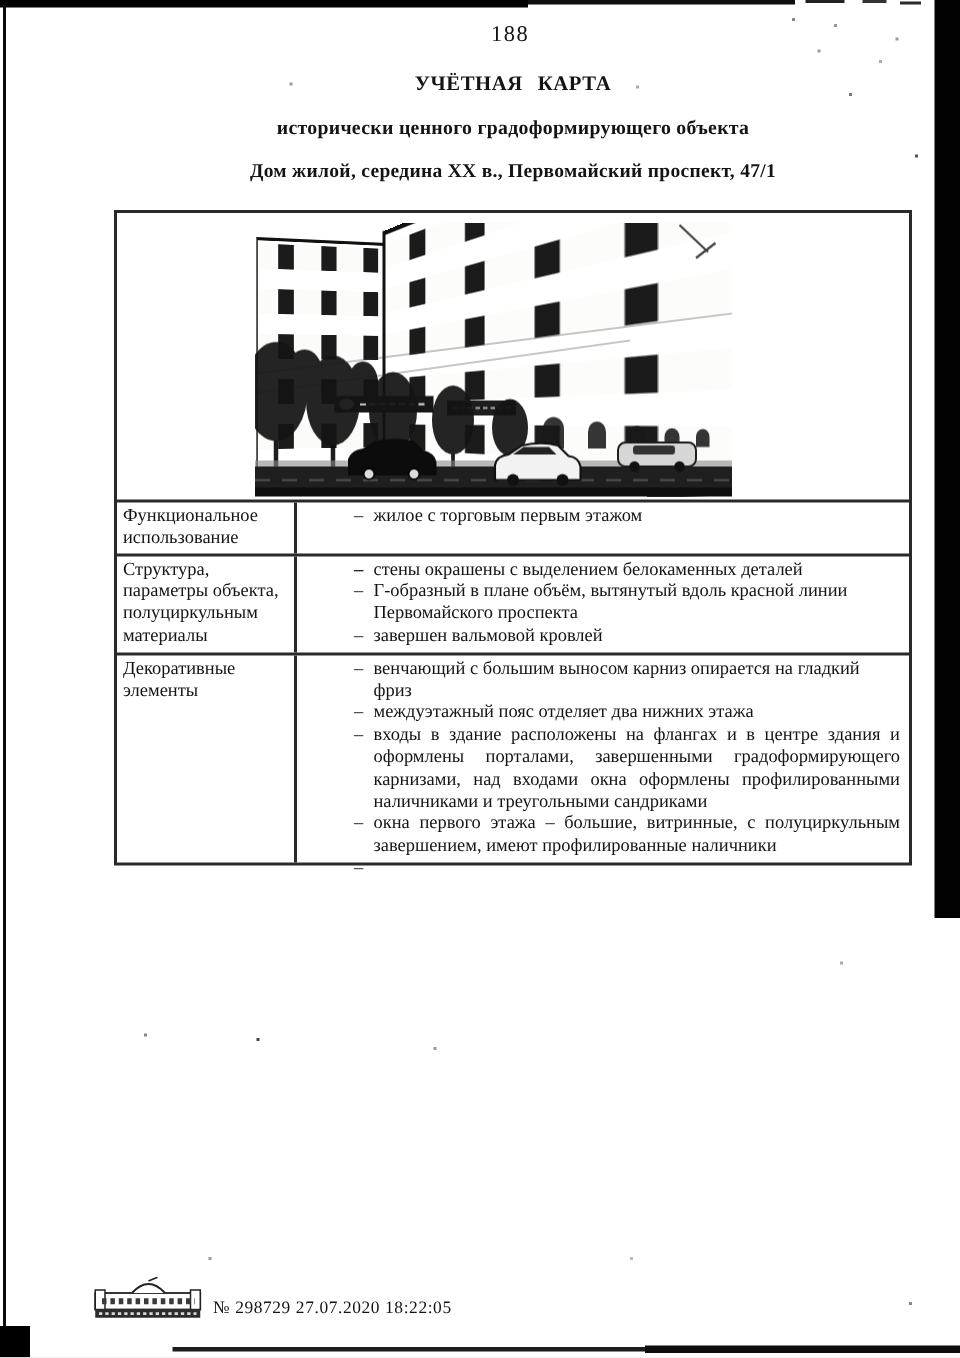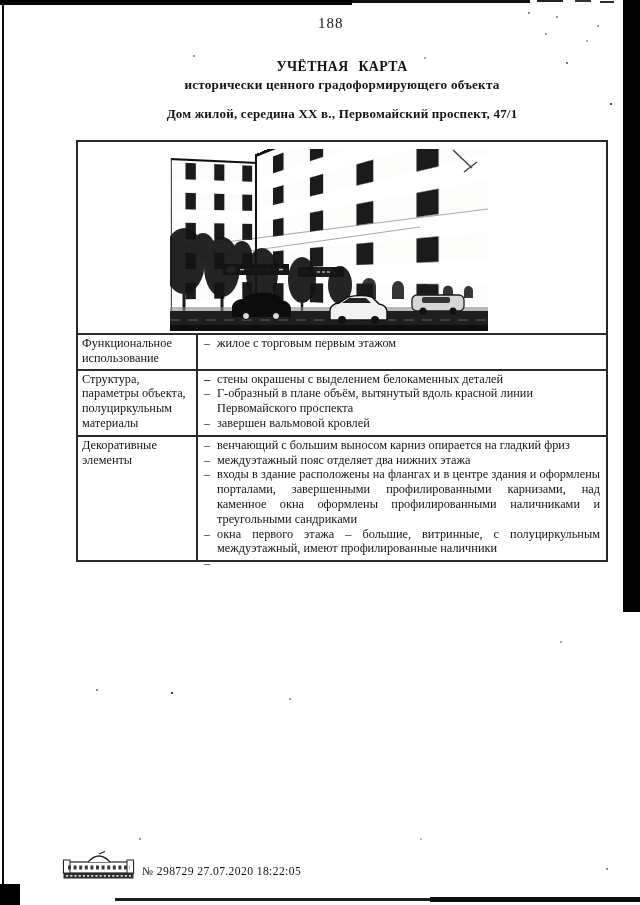--- a/index.html
+++ b/index.html
@@ -19,32 +19,32 @@
   .art-right { left:623px; top:0; width:17px; height:612px; background:#020202; }
   .art-bl { left:0; top:884px; width:20px; height:21px; }
   .art-bottom1 { left:115px; top:898px; width:525px; height:3px; background:#1c1c1c; }
   .art-bottom2 { left:430px; top:897px; width:210px; height:5px; background:#0d0d0d; }
   .specks { position:absolute; left:0; top:0; width:2px; height:2px; background:transparent;
     box-shadow: 193px 55px #999, 424px 57px #aaa, 545px 33px #999, 566px 62px #777,
                 610px 103px #555, 528px 12px #888, 597px 25px #999, 96px 689px #888,
                 171px 692px #444, 289px 698px #999, 560px 641px #aaa, 420px 838px #bbb,
                 606px 868px #888, 139px 838px #999, 586px 40px #aaa, 556px 16px #999; }
   
-  .page-num { position:absolute; left:318px; top:15px; width:44px; 
+  .page-num { position:absolute; left:318px; top:15px; width:44px; text-align:center;
     font-size:15px; letter-spacing:1px; }
   .hdr { position:absolute; left:44px; width:596px; text-align:center; font-weight:bold; }
-  .hdr-title { top:59px; font-size:13.8px; word-spacing:6px; letter-spacing:.4px; }
+  .hdr-title { top:48px; font-size:13.8px; word-spacing:6px; letter-spacing:.4px; }
   .hdr-sub { top:77px; font-size:13.2px; letter-spacing:.2px; }
   .hdr-obj { top:106px; font-size:13px; letter-spacing:.2px; }
   
   .doc-table { position:absolute; left:76px; top:140px; width:528px;
     border:2px solid #2a2a2a; background:#fff; }
   .photo-row { position:relative; height:191px; border-bottom:2px solid #2a2a2a; }
   .t-row { display:flex; border-bottom:2px solid #2a2a2a;
-    font-size:12.3px; line-height:14.8px; }
+    font-size:12.3px; line-height:14.8px;gap:32px; }
   .t-row:last-child { border-bottom:none;justify-content:center; }
   .t-label { flex:0 0 112px; width:112px; border-right:2px solid #2a2a2a;
     padding:1px 2px 3px 4px; }
   .t-content { flex:1; padding:1px 6px 4px 6px; }
   .li { position:relative; padding-left:13px; }
   .li .dash { position:absolute; left:0; top:0; }
   .just { text-align:justify; }
   
   .photo { position:absolute; left:92px; top:7px; width:318px; height:182px; overflow:hidden; }
   .facade { position:absolute; }
@@ -175,22 +175,22 @@
         <div class="li"><span class="dash">–</span><span>Г-образный в плане объём, вытянутый вдоль красной линии Первомайского проспекта</span></div>
         <div class="li"><span class="dash">–</span><span>завершен вальмовой кровлей</span></div>
       </div>
     </div>
 
     <div class="t-row">
       <div class="t-label">Декоративные элементы</div>
       <div class="t-content">
         <div class="li"><span class="dash">–</span><span>венчающий с большим выносом карниз опирается на гладкий фриз</span></div>
         <div class="li"><span class="dash">–</span><span>междуэтажный пояс отделяет два нижних этажа</span></div>
-        <div class="li just"><span class="dash">–</span><span>входы в здание расположены на флангах и в центре здания и оформлены порталами, завершенными профилированными карнизами, над каменное окна оформлены профилированными наличниками и треугольными сандриками</span></div>
-        <div class="li just"><span class="dash">–</span><span>окна первого этажа – большие, витринные, с полуциркульным междуэтажный, имеют профилированные наличники</span></div>
+        <div class="li just"><span class="dash">–</span><span>входы в здание расположены на флангах и в центре здания и оформлены порталами, завершенными градоформирующего карнизами, над входами окна оформлены профилированными наличниками и треугольными сандриками</span></div>
+        <div class="li just"><span class="dash">–</span><span>окна первого этажа – большие, витринные, с полуциркульным завершением, имеют профилированные наличники</span></div>
         <div class="li"><span class="dash">–</span></div>
       </div>
     </div>
   </div>
 
   <svg class="stamp" width="74" height="30" viewBox="0 0 74 30">
     <rect x="1.5" y="11" width="70" height="11" fill="#fff" stroke="#222" stroke-width="1.2"></rect>
     <rect x="1.5" y="9" width="6.5" height="13" fill="#fff" stroke="#222" stroke-width="1"></rect>
     <rect x="65" y="9" width="6.5" height="13" fill="#fff" stroke="#222" stroke-width="1"></rect>
     <path d="M26 11 Q37 -1 48 11" fill="#fff" stroke="#222" stroke-width="1.3"></path>

